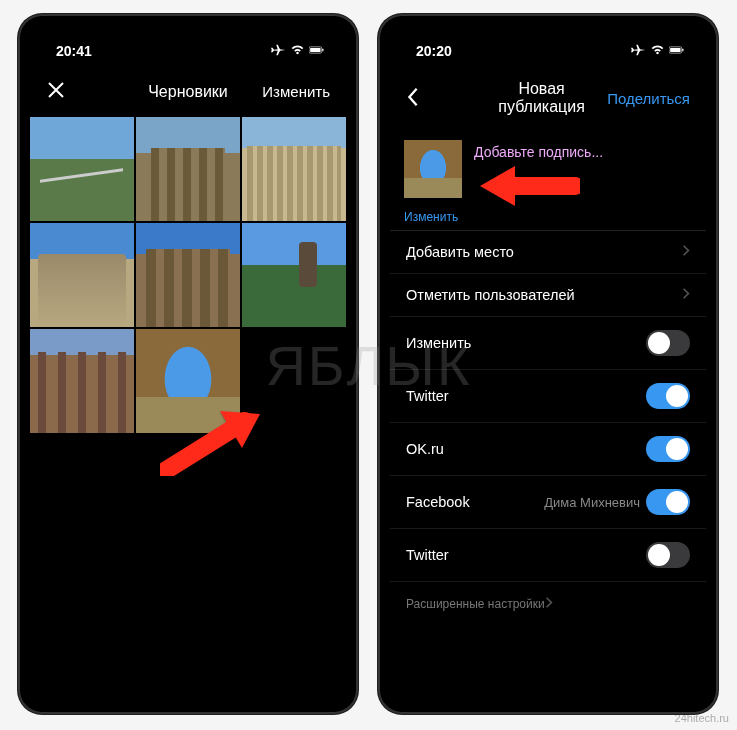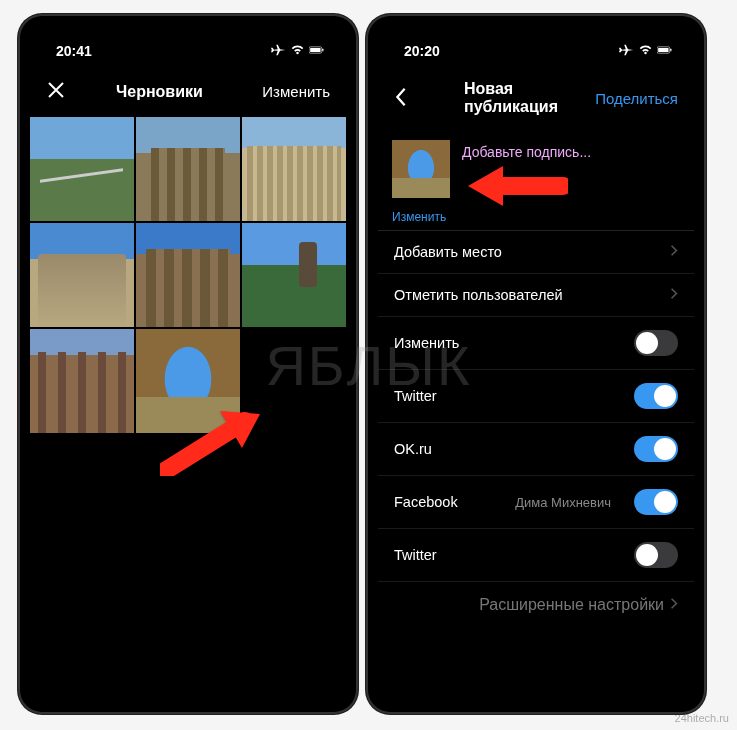--- a/index.html
+++ b/index.html
@@ -34,21 +34,21 @@
     .phone {
       position: absolute;
       width: 340px;
       height: 700px;
       background: #000;
       border-radius: 24px;
       padding: 12px;
       box-shadow: 0 0 0 1px #222, inset 0 0 0 2px #333;
     }
     .phone-left { left: 18px; top: 14px; }
-    .phone-right { left: 366px; top: 14px; }
+    .phone-right { left: 378px; top: 14px; }
     .screen {
       width: 100%;
       height: 100%;
       background: #000;
       border-radius: 38px;
       overflow: hidden;
       position: relative;
     }
     .notch {
       position: absolute;
@@ -73,21 +73,21 @@
     }
     .status-icons { display: flex; gap: 4px; align-items: center; }
     .status-icons svg { width: 15px; height: 12px; fill: #fff; }
     .nav-bar {
       display: flex;
       justify-content: space-between;
       align-items: center;
       padding: 14px 16px;
       color: #fff;
     }
-    .nav-title { font-size: 16px; font-weight: 700; flex: 1; text-align: left; }
+    .nav-title { font-size: 16px; font-weight: 400; flex: 1; text-align: center; }
     .nav-left, .nav-right { min-width: 70px; font-size: 15px; }
     .nav-right { text-align: right; }
     .nav-link-blue { color: #3897f0; font-weight: 500; }
     .close-icon svg { width: 20px; height: 20px; stroke: #fff; stroke-width: 2; fill: none; }
     .back-icon svg { width: 14px; height: 20px; stroke: #fff; stroke-width: 2.5; fill: none; }
 
     
     .grid {
       display: grid;
       grid-template-columns: repeat(3, 1fr);
@@ -143,21 +143,21 @@
     .divider { height: 1px; background: #222; }
     .setting-row {
       display: flex;
       align-items: center;
       justify-content: space-between;
       padding: 13px 16px;
       color: #fff;
       font-size: 14.5px;
       border-bottom: 1px solid #1a1a1a;
     }
-    .setting-row .meta { color: #888; font-size: 13px; margin-left: auto; margin-right: 23px; }
+    .setting-row .meta { color: #888; font-size: 13px; margin-left: auto; margin-right: 6px; }
     .chevron svg { width: 8px; height: 13px; stroke: #555; stroke-width: 2; fill: none; }
     .toggle {
       width: 44px;
       height: 26px;
       border-radius: 13px;
       position: relative;
     }
     .toggle-off { background: #3a3a3c; }
     .toggle-on { background: #3897f0; }
     .toggle::after {
@@ -167,25 +167,23 @@
       height: 22px;
       border-radius: 50%;
       background: #fff;
       top: 2px;
     }
     .toggle-off::after { left: 2px; }
     .toggle-on::after { right: 2px; }
     .advanced-row {
       padding: 14px 16px;
       color: #777;
-      font-size: 16px;
+      font-size: 12px;
       display: flex;
       align-items: center;
-      gap: 6px;
-      justify-content: flex-end;
     }
 
     
     .arrow {
       position: absolute;
       z-index: 200;
       pointer-events: none;
     }
     .arrow svg { filter: drop-shadow(0 1px 1px rgba(0,0,0,.3)); }
   </style>

